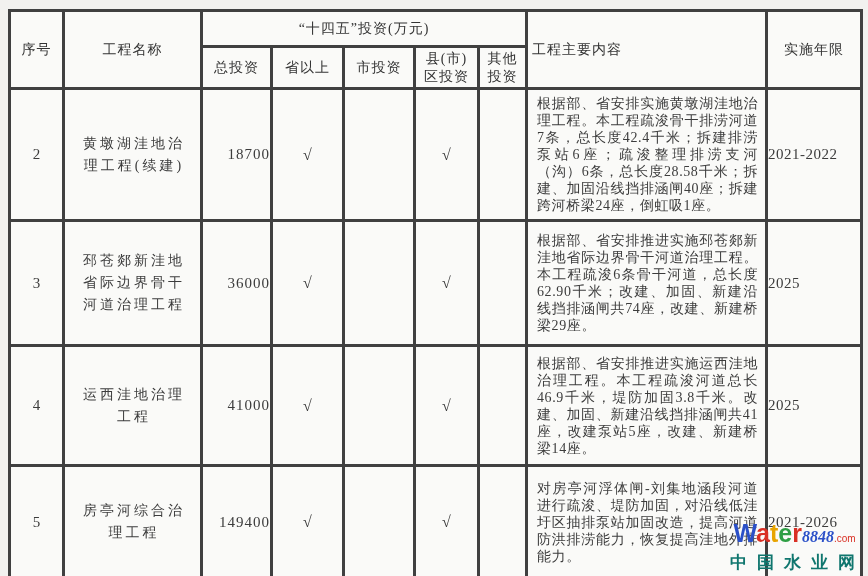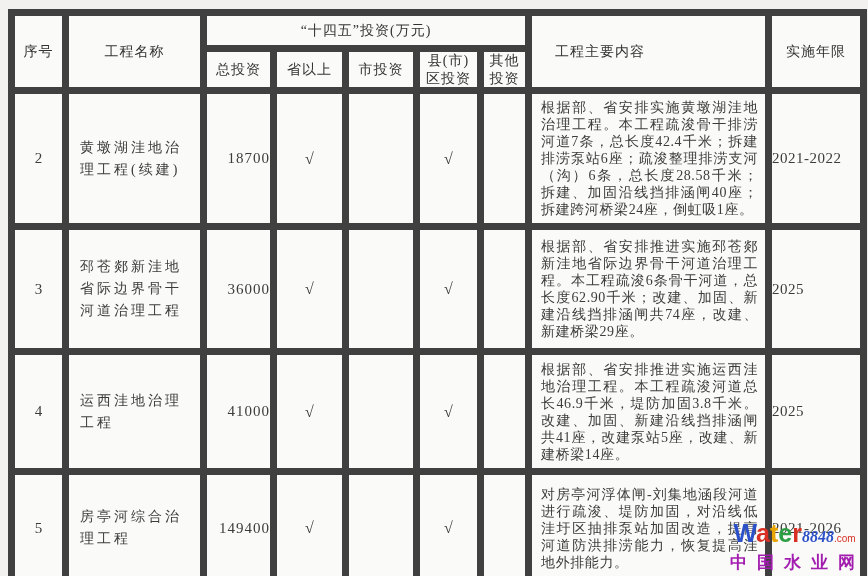--- a/index.html
+++ b/index.html
@@ -19,34 +19,34 @@
   table.doc-table {
     position: absolute;
     left: 8px;
     top: 9px;
     width: 852px;
     border-collapse: collapse;
     background: #fafaf8;
     table-layout: fixed;
   }
   table.doc-table, table.doc-table th, table.doc-table td {
-    border: 7px solid #404040;
+    border: 3px solid #404040;
   }
   table.doc-table { border: 2px solid #5e5e5e; }
   th, td { vertical-align: middle; font-weight: normal; }
   th {
     font-size: 14px;
     color: #333;
     text-align: center;
     letter-spacing: 1px;
   }
   .pre-wrap { white-space: pre-line; line-height: 1.25; }
   td.serial { text-align: center; font-size: 15px; }
   td.name {
-    text-align: left;
+    text-align: center;
     padding: 4px 8px 4px 11px;
     font-size: 14px;
     letter-spacing: 3px;
     line-height: 1.55;
   }
   td.num { text-align: right; font-size: 15px; letter-spacing: 1px; }
   td.check { text-align: center; font-size: 16px; }
   td.content {
     text-align: justify;
     padding: 5px 7px 5px 9px;
@@ -107,21 +107,21 @@
       <col style="width:48px">
       <col style="width:240px">
       <col style="width:95px">
     </colgroup>
 
     <tbody>
         <tr style="height:36px">
       <th rowspan="2">序号</th>
       <th rowspan="2">工程名称</th>
       <th colspan="5">“十四五”投资(万元)</th>
-      <th rowspan="2" style="text-align:left;padding-left:23px;">工程主要内容</th>
+      <th rowspan="2" style="text-align:left;padding-left:4px;">工程主要内容</th>
       <th rowspan="2">实施年限</th>
     </tr>
 
     <tr style="height:42px">
       <th>总投资</th>
       <th>省以上</th>
       <th>市投资</th>
       <th class="pre-wrap">县(市)
 区投资</th>
       <th class="pre-wrap">其他
@@ -175,16 +175,16 @@
       <td class="content">对房亭河浮体闸-刘集地涵段河道进行疏浚、堤防加固，对沿线低洼圩区抽排泵站加固改造，提高河道防洪排涝能力，恢复提高洼地外排能力。</td>
       <td class="years">2021-2026</td>
     </tr>
   </tbody>
     </table>
 
   <div class="watermark">
     <div class="wm-line1">
       <span class="wm-brand" style="color: rgb(43, 80, 200);">W</span><span class="wm-brand" style="color: rgb(217, 48, 37);">a</span><span class="wm-brand" style="color: rgb(232, 164, 0);">t</span><span class="wm-brand" style="color: rgb(46, 158, 68);">e</span><span class="wm-brand" style="color: rgb(217, 48, 37);">r</span><span class="wm-number" style="color: rgb(43, 80, 200);">8848</span><span class="wm-suffix" style="color: rgb(217, 48, 37);">.com</span>
     </div>
-    <div class="wm-site" style="color: #a21caf; margin-top: 8px;">中国水业网</div>
+    <div class="wm-site" style="color: #0f766e; margin-top: 8px;">中国水业网</div>
   </div>
 
 </div>
 
 </body></html>

